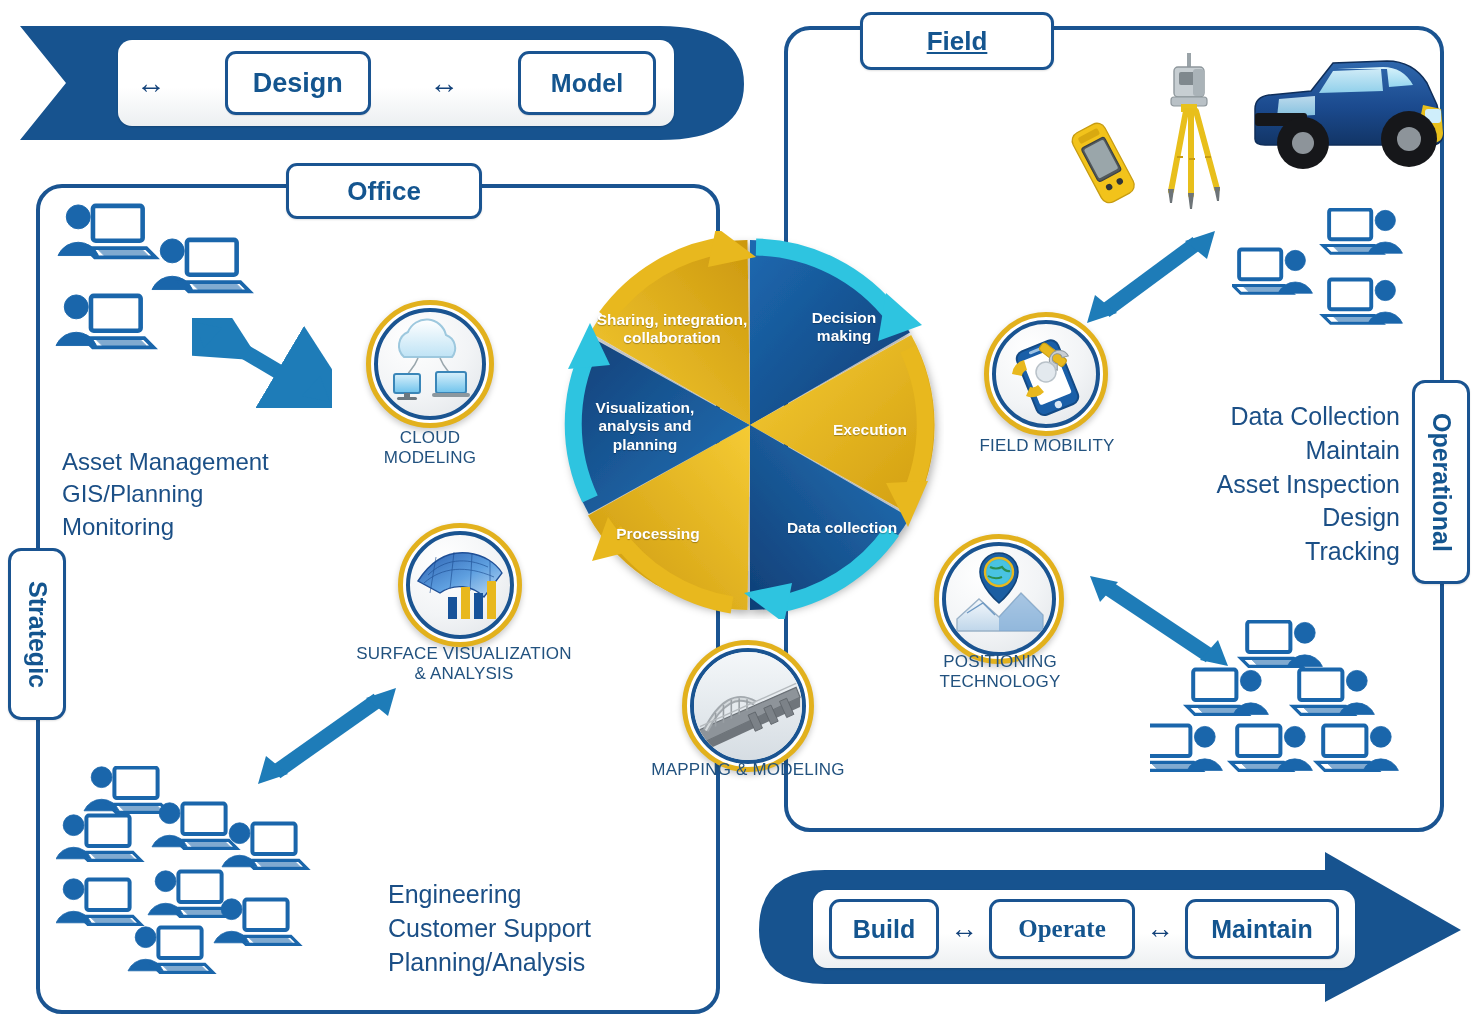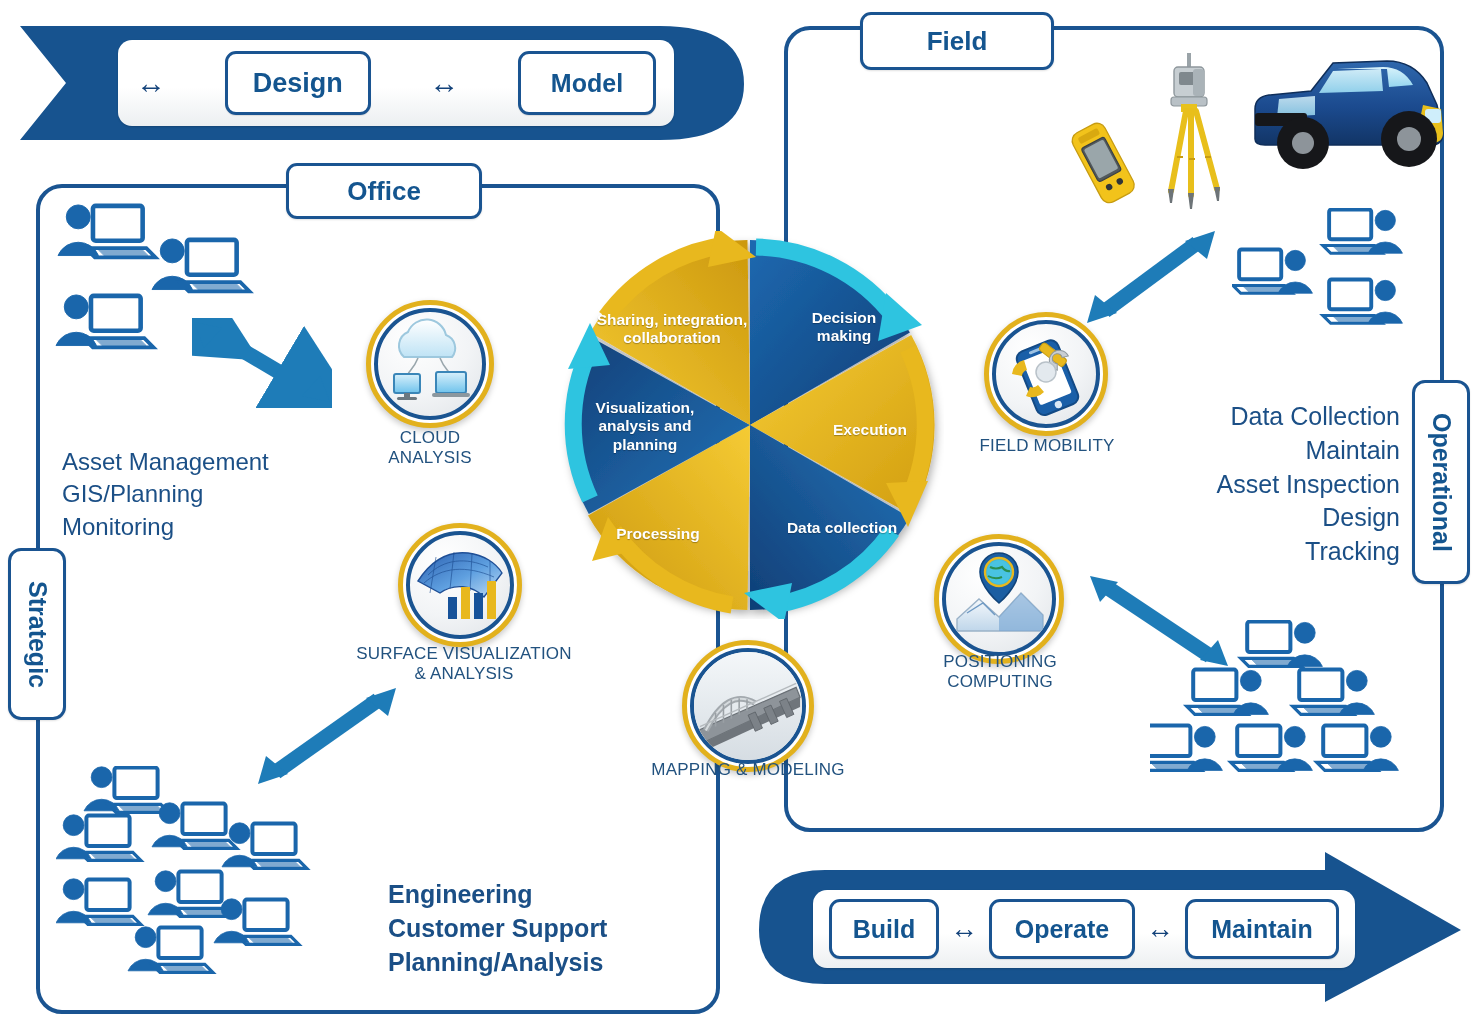--- a/index.html
+++ b/index.html
@@ -97,21 +97,21 @@
     <svg width="710" height="150" viewBox="0 0 710 150">
       <path d="M4 78 Q4 18 70 18 L570 18 L570 0 L706 78 L570 150 L570 132 L70 132 Q4 132 4 78 Z" fill="#17538f"></path>
     </svg>
     <div class="chipbar" style="left:58px;top:38px;width:510px;height:78px;padding:0 16px;justify-content:space-between;">
       <div class="chip" style="width:104px;height:54px;font-size:25px;">
         <span>Build</span>
       </div>
       <div class="dblarrow" style="font-size:28px;">
         <span>↔</span>
       </div>
-      <div class="chip" style="width:140px;height:54px;font-size:25px;">
+      <div class="chip" style="width:140px;height:54px;font-size:25px;font-family:Liberation Serif, serif;">
         <span>Operate</span>
       </div>
       <div class="dblarrow" style="font-size:28px;">
         <span>↔</span>
       </div>
       <div class="chip" style="width:148px;height:54px;font-size:25px;">
         <span>Maintain</span>
       </div>
     </div>
   </div>
@@ -122,21 +122,21 @@
   </div>
 
   <div class="abs" style="left:290px;top:180px;width:182px;height:10px;background:#fff;"></div>
 
   <div class="vtab down" style="left:8px;top:548px;width:52px;height:166px;">
     <span style="font-size:25px;">Strategic</span>
   </div>
   <div class="abs" style="left:30px;top:552px;width:10px;height:158px;background:#fff;"></div>
 
   <div class="frame" style="left:784px;top:26px;width:652px;height:798px;"></div>
-  <div class="frame-label" style="left:860px;top:12px;width:188px;height:52px;font-size:26px;">
+  <div class="frame-label" style="left:860px;top:12px;width:188px;height:52px;font-size:26px;text-decoration:underline;">
     <span>Field</span>
   </div>
   <div class="abs" style="left:864px;top:22px;width:180px;height:10px;background:#fff;"></div>
 
   <div class="vtab down" style="left:1412px;top:380px;width:52px;height:198px;">
     <span style="font-size:25px;">Operational</span>
   </div>
   <div class="abs" style="left:1428px;top:384px;width:10px;height:190px;background:#fff;"></div>
 
   <div class="pc" style="left:52px;top:198px;width:230px;height:160px;">
@@ -205,21 +205,21 @@
         <path d="M62 46 C66 56 70 58 72 62" fill="none" stroke="#9aa7ad" stroke-width="1.6"></path>
         <rect x="16" y="62" width="26" height="19" rx="2" fill="url(#scrg)" stroke="#3a86b8" stroke-width="2"></rect>
         <rect x="26" y="81" width="6" height="4" fill="#6b7880"></rect>
         <rect x="19" y="85" width="20" height="3" rx="1.5" fill="#6b7880"></rect>
         <rect x="58" y="60" width="30" height="21" rx="2" fill="url(#scrg)" stroke="#3a86b8" stroke-width="2"></rect>
         <rect x="54" y="81" width="38" height="4" rx="2" fill="#8b979e"></rect>
       </svg>
     </div>
   </div>
   <div class="techlabel" style="left:348px;top:428px;width:164px;">CLOUD
-ANALYSIS</div>
+MODELING</div>
 
   <div class="techcircle" style="left:398px;top:523px;width:124px;height:124px;">
     <div class="inner">
       <svg width="100" height="100" viewBox="0 0 100 100">
         <defs>
           <linearGradient id="srf" x1="0" y1="0" x2="1" y2="1">
             <stop offset="0%" stop-color="#2a5fb0"></stop>
               <stop offset="55%" stop-color="#5fa0e0"></stop>
             <stop offset="100%" stop-color="#bfdcf5"></stop>
           </linearGradient>
@@ -307,21 +307,21 @@
   </div>
 
   <div class="abs" style="left:256px;top:684px;width:142px;height:104px;">
     <svg width="142" height="104" viewBox="0 0 142 104">
       <line x1="20" y1="88" x2="122" y2="16" stroke="#1e7cb8" stroke-width="15"></line>
       <path d="M2 100 L10 72 L32 90 Z" fill="#1e7cb8"></path>
       <path d="M140 4 L132 32 L110 14 Z" fill="#1e7cb8"></path>
     </svg>
   </div>
 
-  <div class="txtblock" style="left:388px;top:878px;width:300px;font-size:25px;font-weight:bold;">Engineering
+  <div class="txtblock" style="left:388px;top:878px;width:300px;font-size:25px;">Engineering
 Customer Support
 Planning/Analysis</div>
 
   <div class="abs" style="left:1055px;top:45px;width:390px;height:185px;">
     <svg width="390" height="185" viewBox="0 0 390 185">
       <defs>
         <linearGradient id="truckBody" x1="0" y1="0" x2="0" y2="1">
           <stop offset="0%" stop-color="#2f68ad"></stop>
             <stop offset="55%" stop-color="#1b4a8e"></stop>
           <stop offset="100%" stop-color="#123566"></stop>
@@ -516,21 +516,21 @@
         <path d="M20 66 L36 56 L48 68" fill="none" stroke="#6f9ac4" stroke-width="1.4"></path>
         <path d="M52 6 a19 19 0 0 1 19 19 c0 15 -19 31 -19 31 S33 40 33 25 A19 19 0 0 1 52 6 Z" fill="#1b5ea2" stroke="#11447a" stroke-width="1.6"></path>
         <circle cx="52" cy="25" r="14" fill="#3fb7d9" stroke="#e8b81e" stroke-width="2.4"></circle>
         <path d="M40 25 a12 12 0 0 0 24 0 a12 12 0 0 0 -24 0" fill="#49c3e2"></path>
         <path d="M43 20 q6 3 12 0 q4 5 8 4" fill="none" stroke="#2a8f52" stroke-width="2.2"></path>
         <path d="M41 29 q7 4 14 1" fill="none" stroke="#2a8f52" stroke-width="2"></path>
       </svg>
     </div>
   </div>
   <div class="techlabel" style="left:914px;top:652px;width:172px;">POSITIONING
-COMPUTING</div>
+TECHNOLOGY</div>
 
   <div class="techcircle" style="left:682px;top:640px;width:132px;height:132px;">
     <div class="inner">
       <svg width="110" height="110" viewBox="0 0 110 110">
         <defs>
           <linearGradient id="bgsky" x1="0" y1="0" x2="0" y2="1">
             <stop offset="0%" stop-color="#f4f7f9"></stop>
               <stop offset="100%" stop-color="#d6dde3"></stop>
           </linearGradient>
         </defs>

